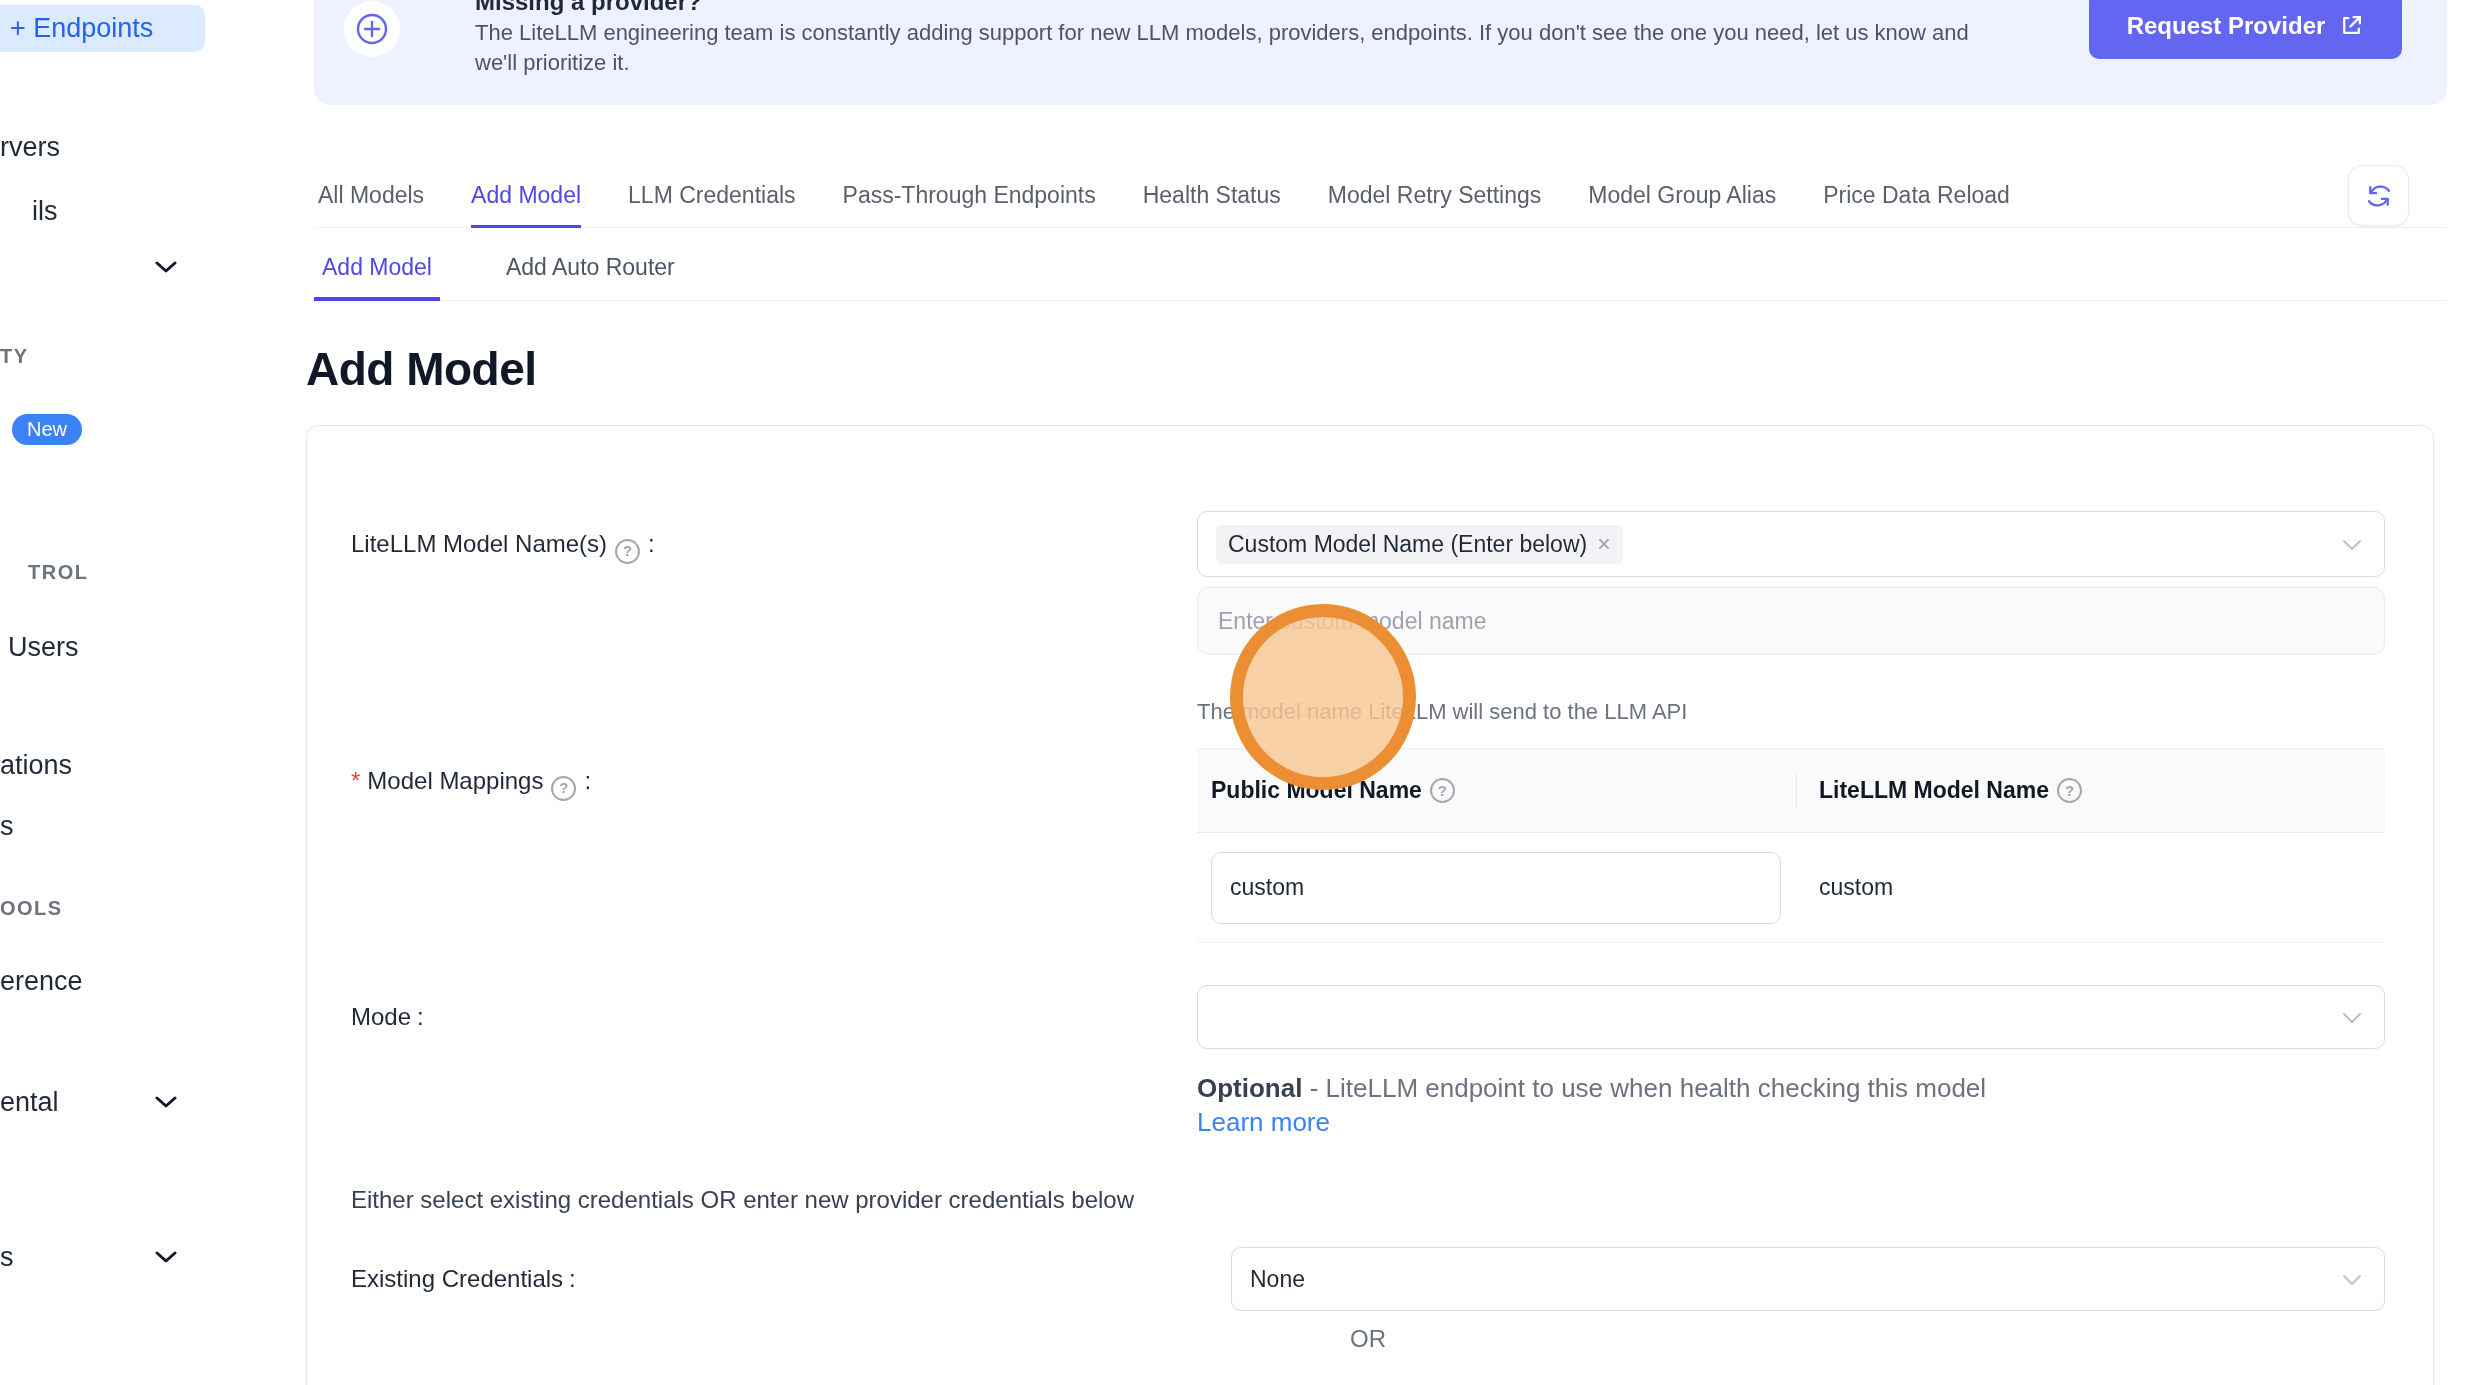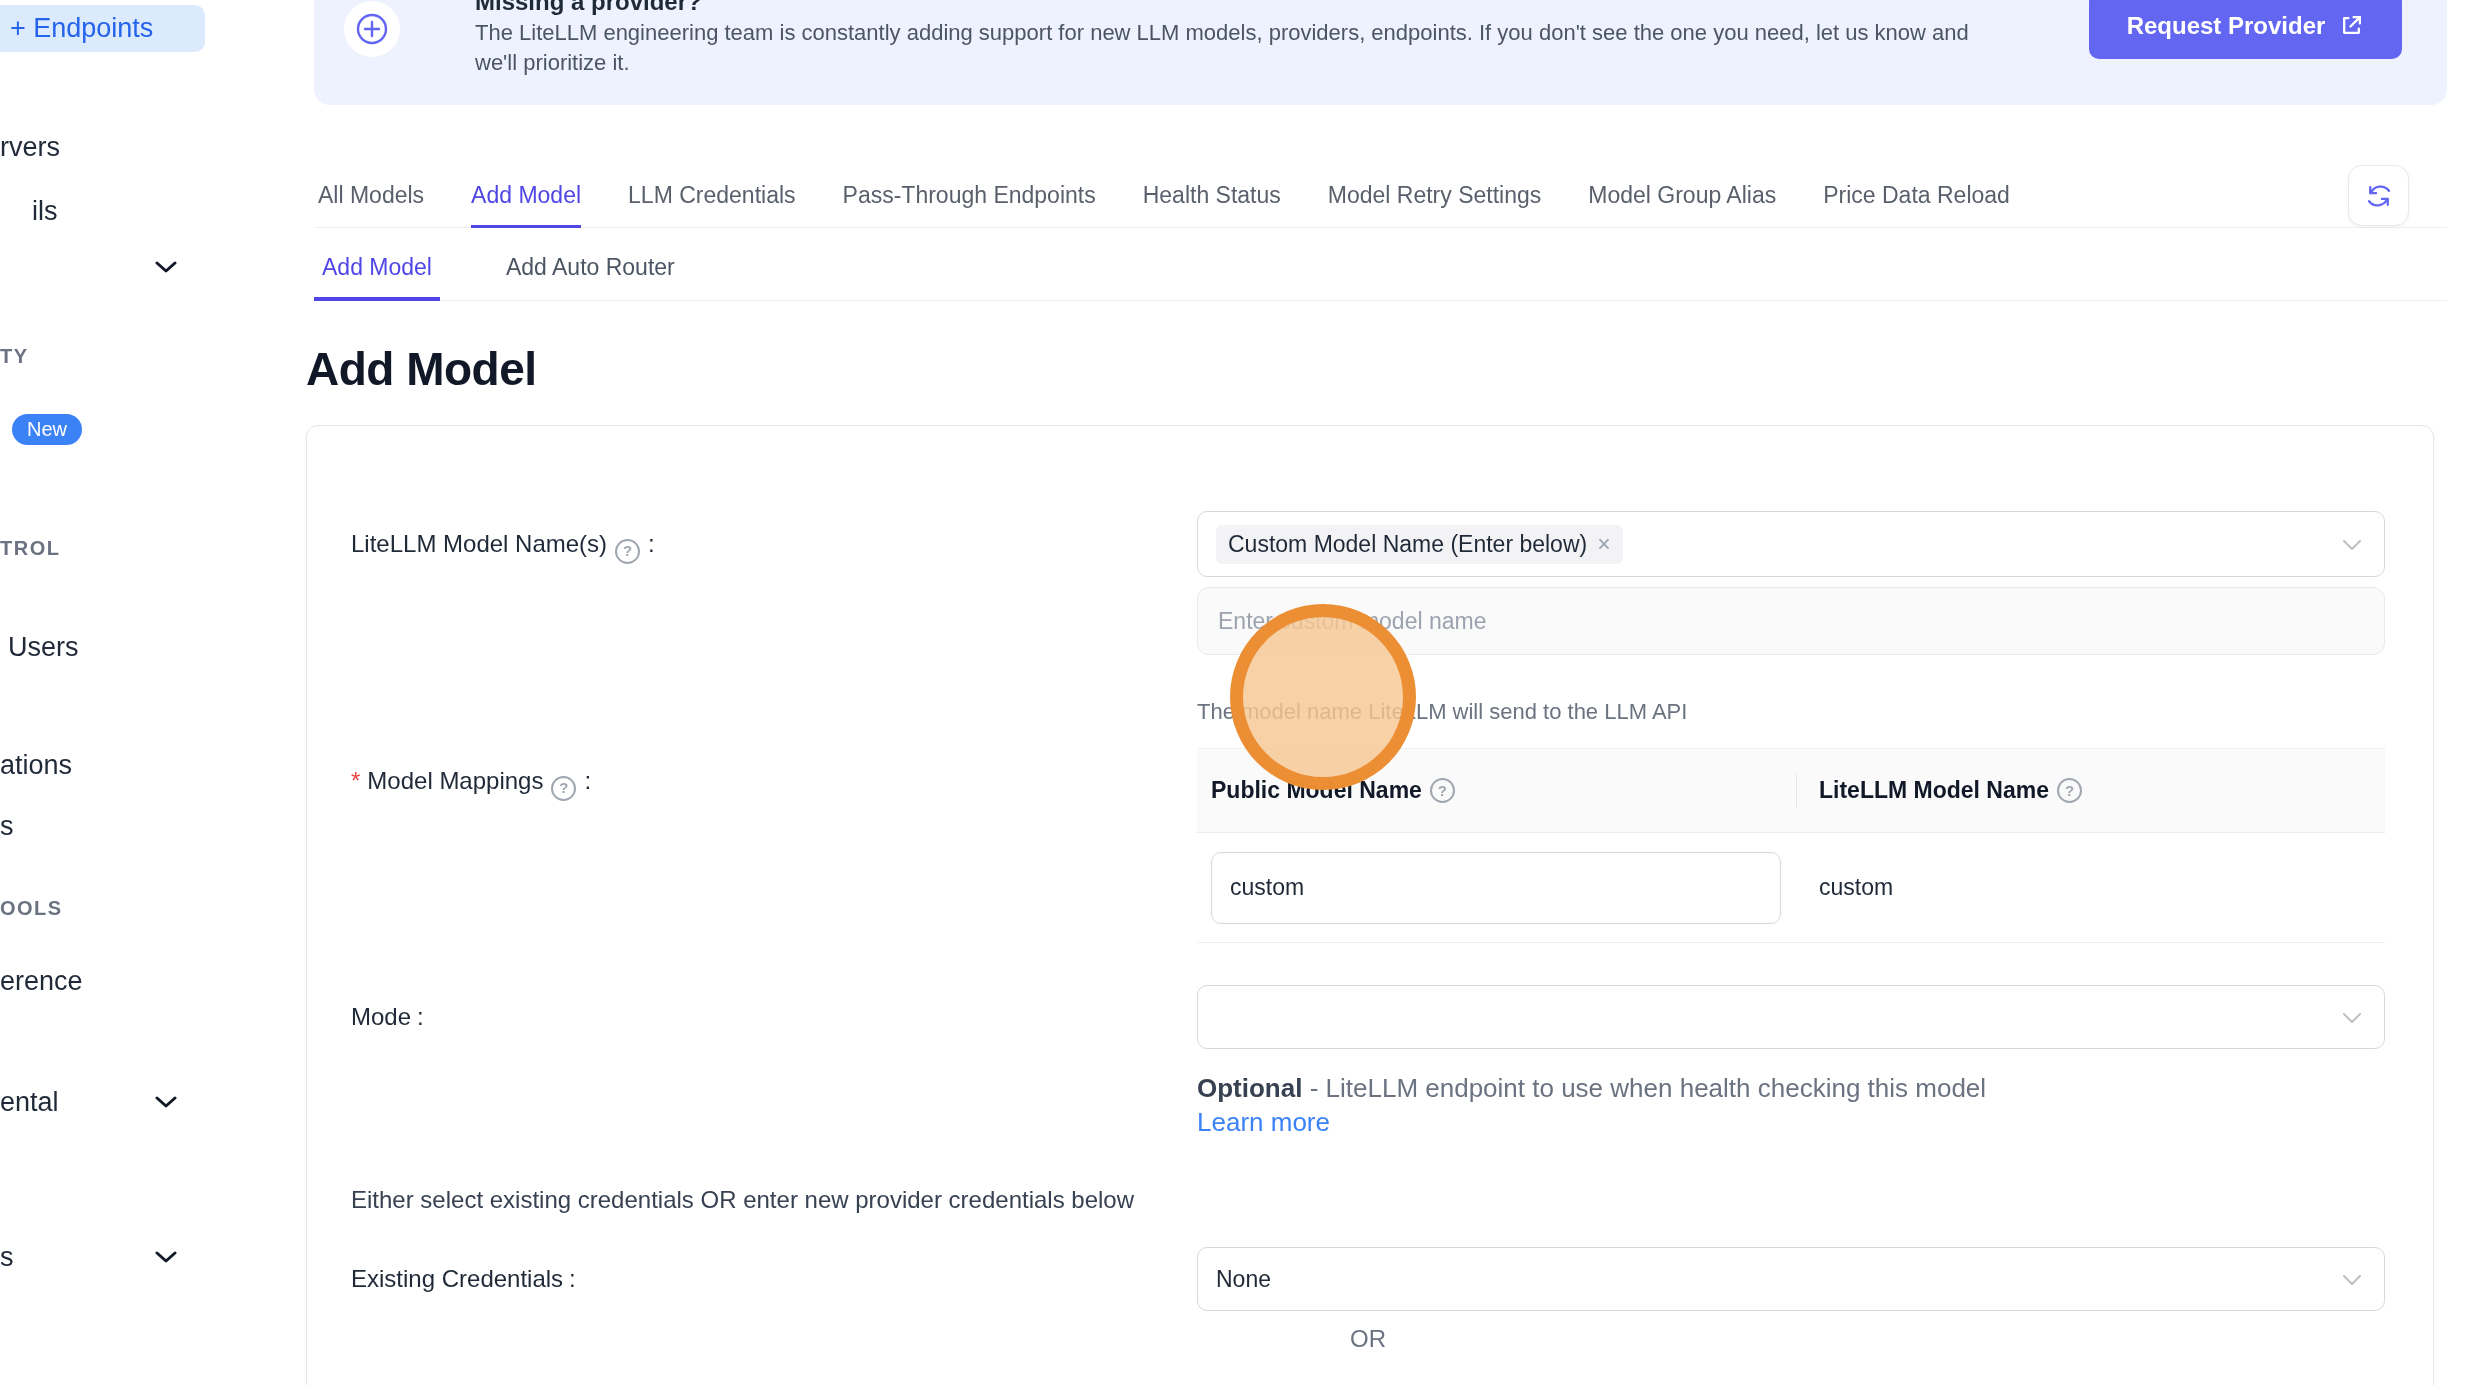--- a/index.html
+++ b/index.html
@@ -84,21 +84,21 @@
     <div class="sb-item" style="top:196px;padding-left:32px;">ils</div>
     <div class="sb-chev" style="top:261px;">
       <svg width="22" height="13" viewBox="0 0 22 13">
           <path d="M2 2 L11 10 L20 2" stroke="#111827" stroke-width="3" fill="none" stroke-linecap="round" stroke-linejoin="round"></path>
         </svg>
     </div>
     <div class="sb-sec" style="top:345px;">TY</div>
     <div class="sb-badge">
         <span>New</span>
       </div>
-    <div class="sb-sec" style="top:537px;">TROL</div>
+    <div class="sb-sec" style="top:561px;padding-left:28px;">TROL</div>
     <div class="sb-item" style="top:632px; left:8px;">Users</div>
     <div class="sb-item" style="top:750px;">ations</div>
     <div class="sb-item" style="top:811px;">s</div>
     <div class="sb-sec" style="top:897px;">OOLS</div>
     <div class="sb-item" style="top:966px;">erence</div>
     <div class="sb-item" style="top:1087px;">ental</div>
     <div class="sb-chev" style="top:1096px;">
       <svg width="22" height="13" viewBox="0 0 22 13">
           <path d="M2 2 L11 10 L20 2" stroke="#111827" stroke-width="3" fill="none" stroke-linecap="round" stroke-linejoin="round"></path>
         </svg>
@@ -231,21 +231,21 @@
           </span>
         </div>
         <div class="opt-helper">
           <span class="opt-b">Optional</span><span> - LiteLLM endpoint to use when health checking this model </span><span class="lnk">Learn more</span>
         </div>
       </div>
     </div>
 
     <div class="cred-note">Either select existing credentials OR enter new provider credentials below</div>
 
-    <div class="frow" style="margin-top:31px;">
+    <div class="frow" style="margin-top:31px;gap:34px;">
       <div class="flabel" style="line-height:64px;">
         <span>Existing Credentials</span><span class="colon" style="margin-left:6px;">:</span>
       </div>
       <div class="fcontrol">
         <div class="sel">
           <span>None</span>
           <span class="chev">
             <svg width="20" height="12" viewBox="0 0 20 12">
                 <path d="M2 2 L10 10 L18 2" stroke="#bfbfbf" stroke-width="2" fill="none" stroke-linecap="round" stroke-linejoin="round"></path>
               </svg>

